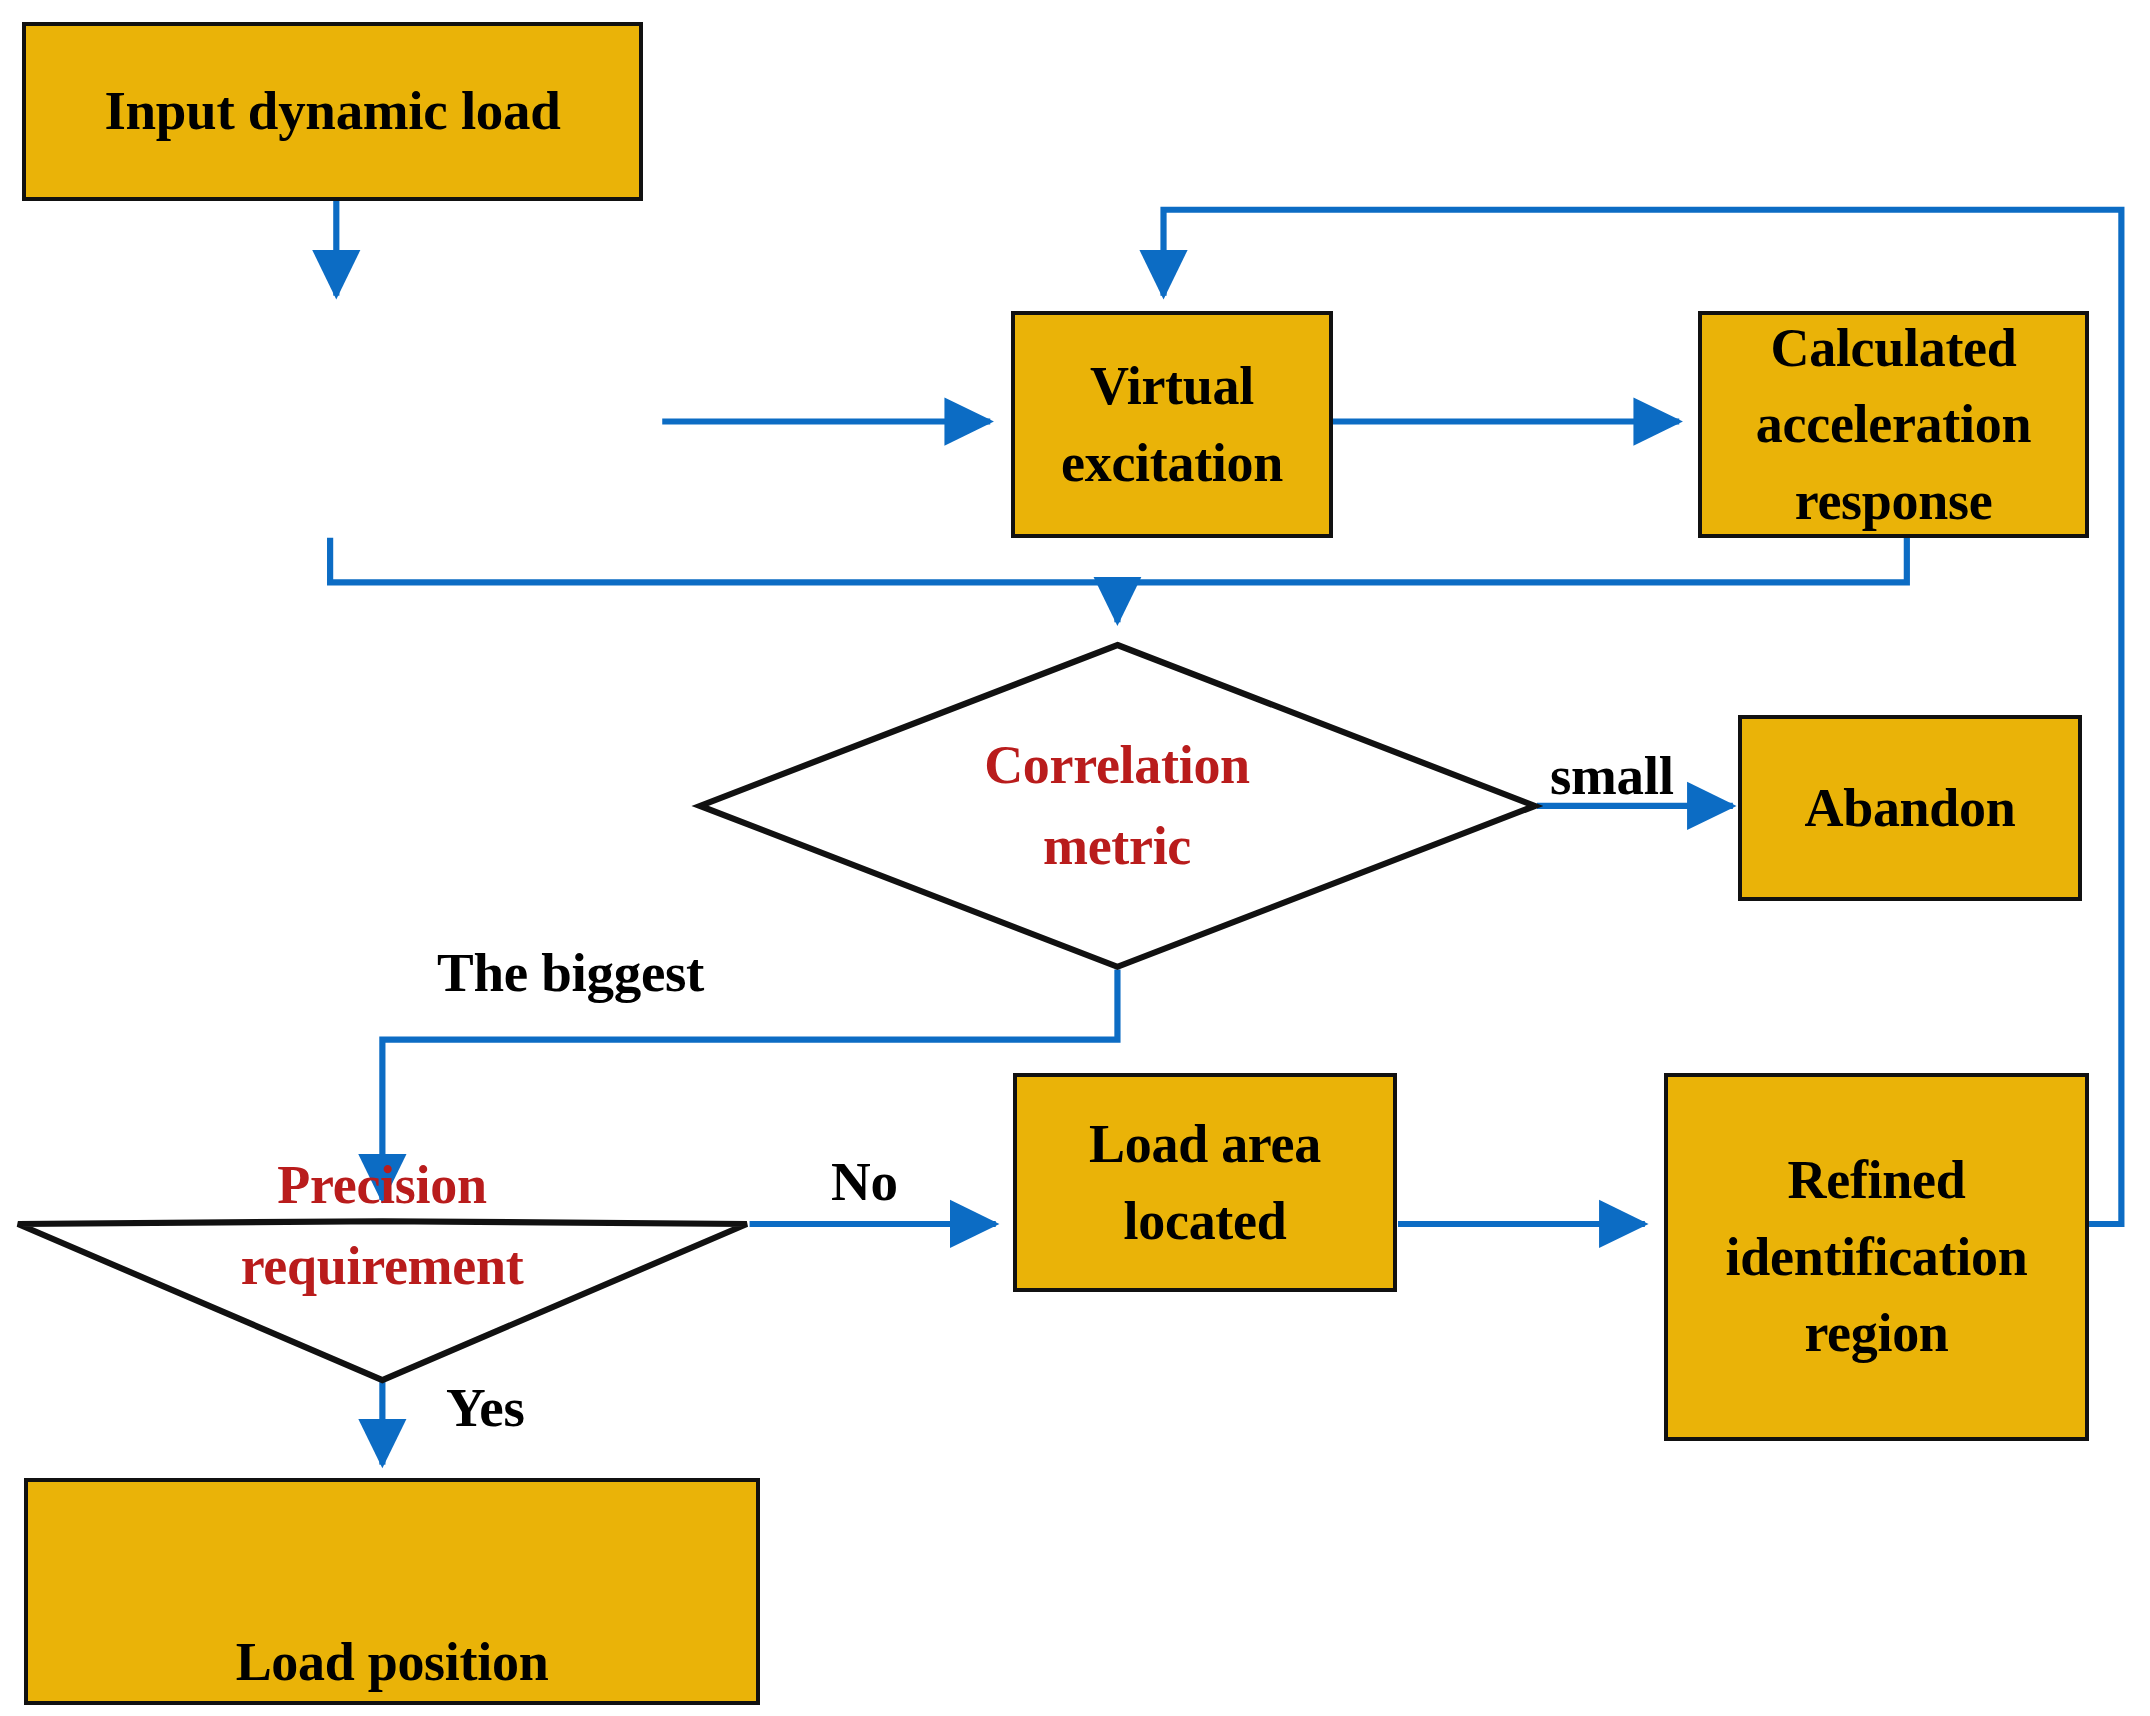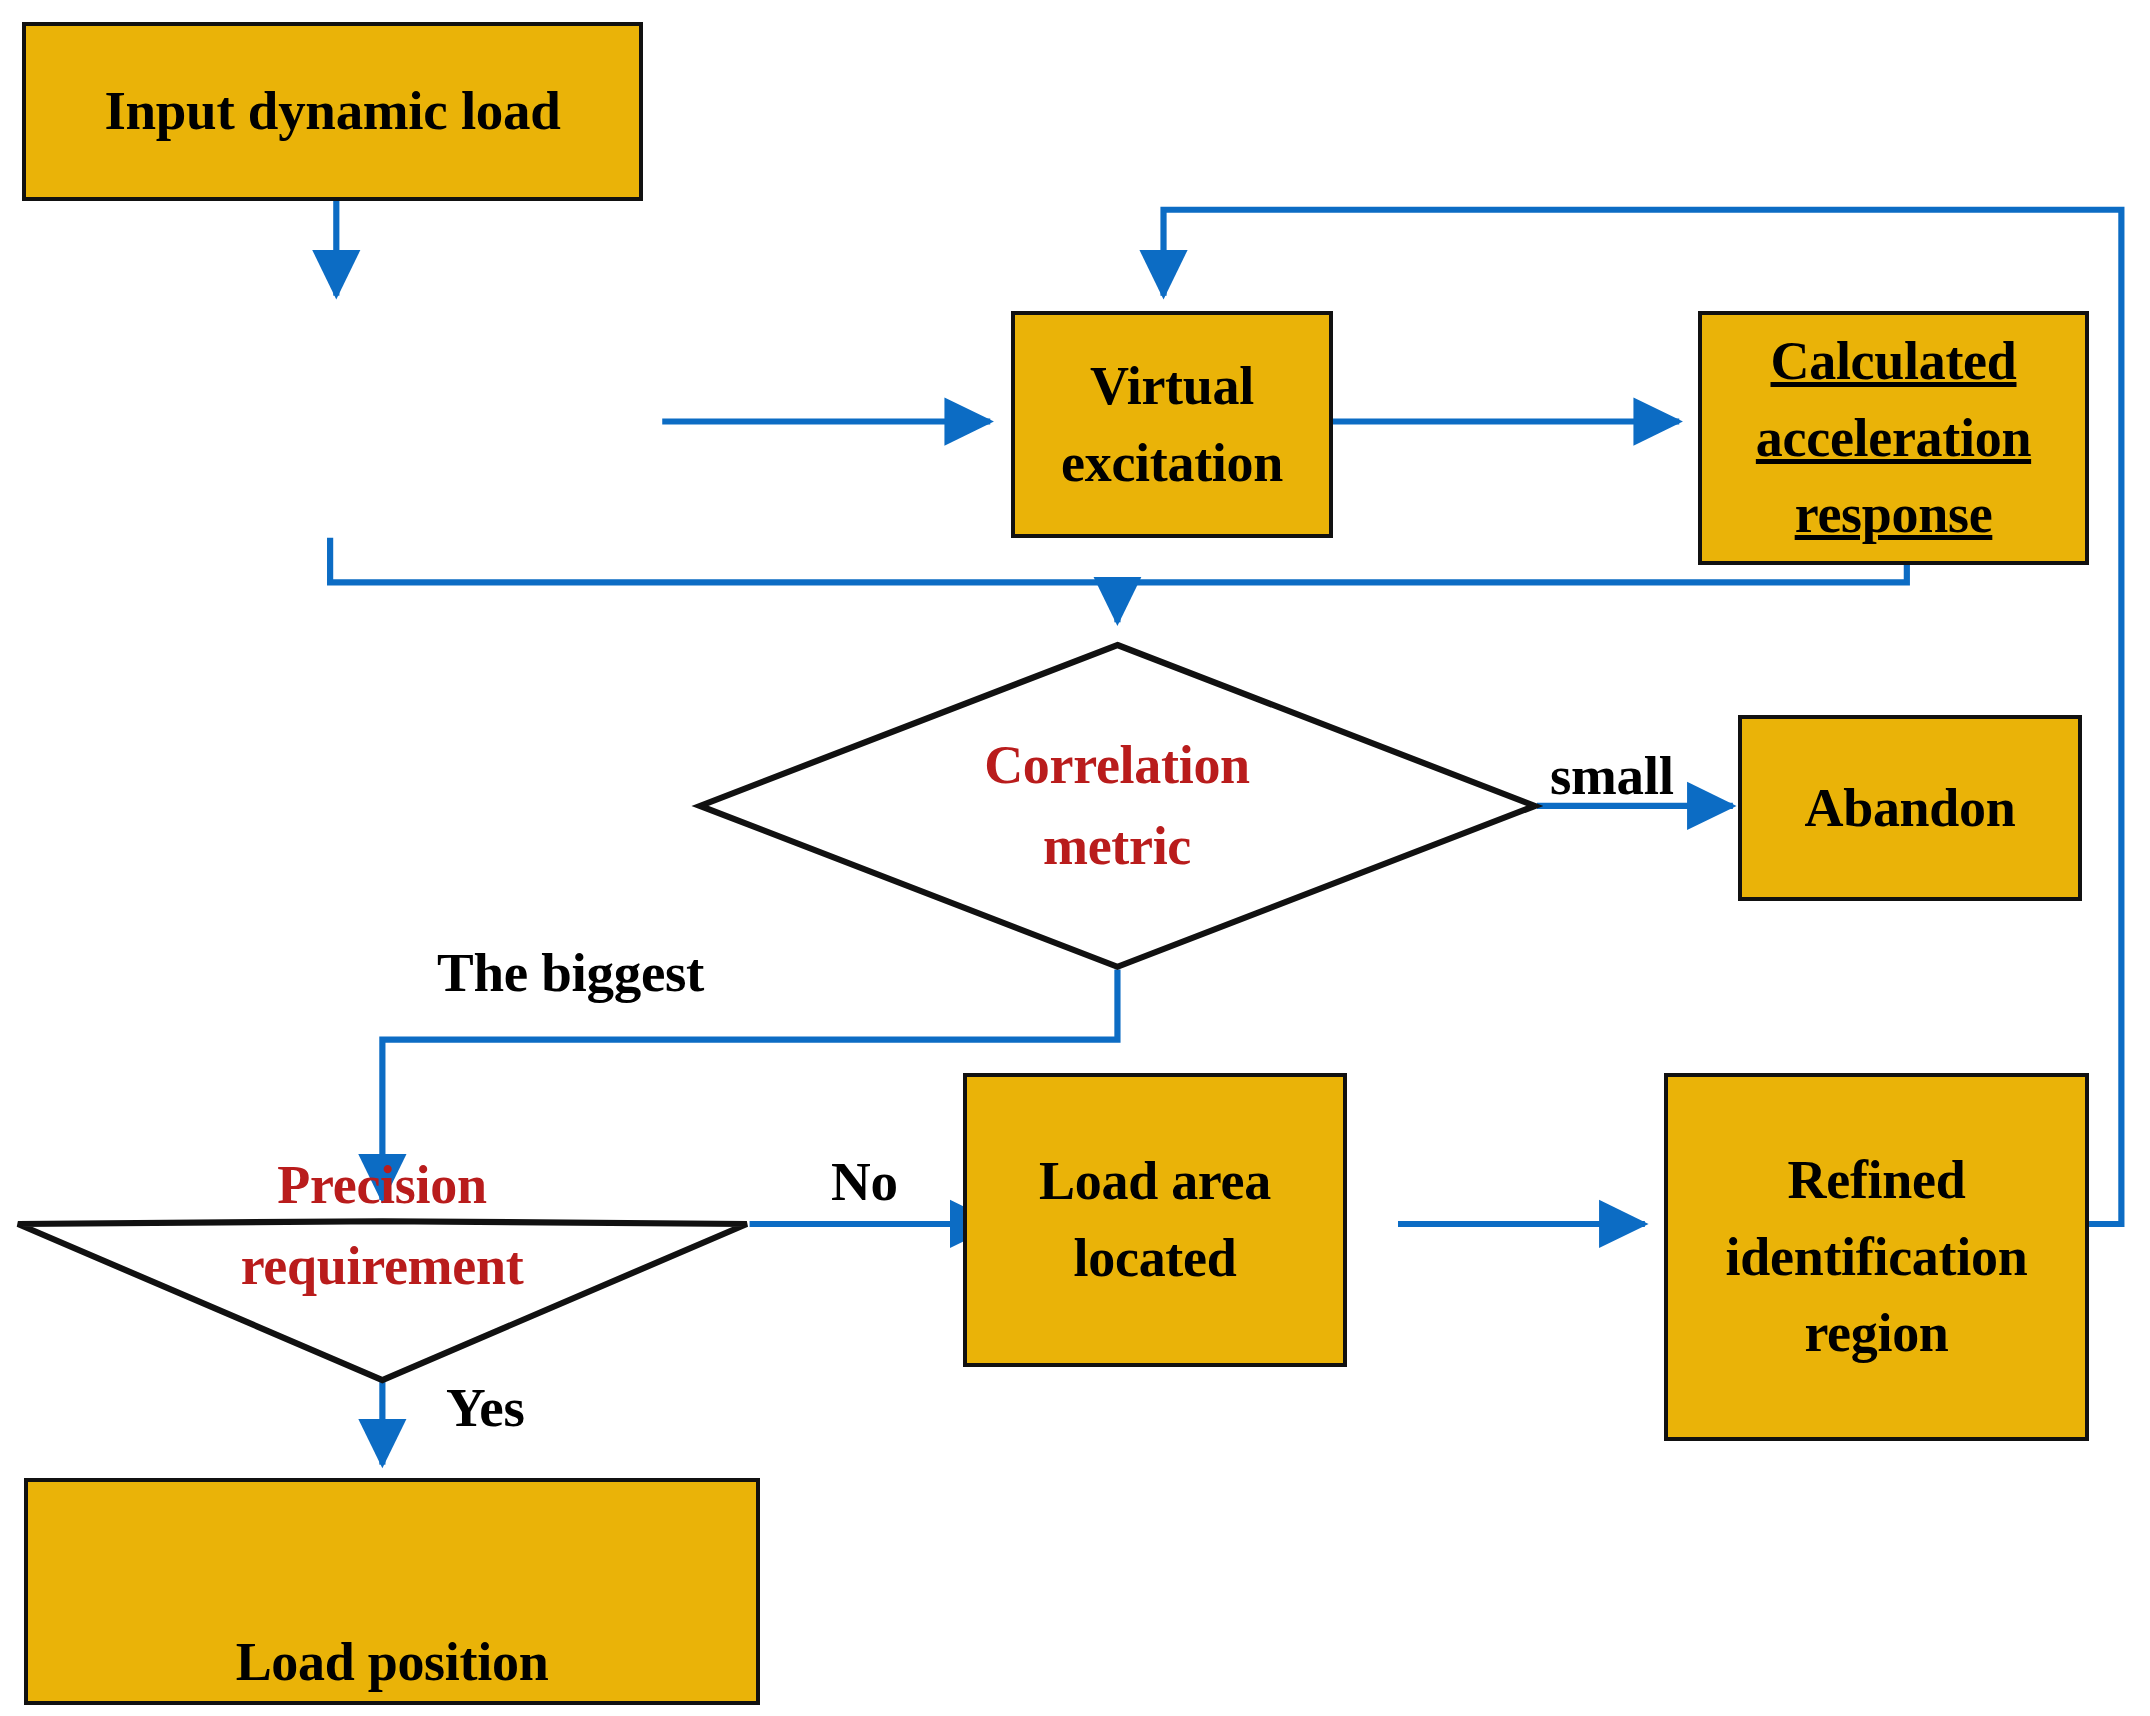--- a/index.html
+++ b/index.html
@@ -109,29 +109,29 @@
 
   <div class="node rect fs-big" style="left:22px; top:22px; width:621px; height:179px;">
     <span>Input dynamic load</span>
   </div>
 
 
   <div class="node rect fs-std" style="left:1011px; top:311px; width:322px; height:227px; padding:0 8.3px;">
     <span>Virtual excitation</span>
   </div>
 
-  <div class="node rect fs-std" style="left:1698px; top:311px; width:391px; height:254px; padding:0 17px;text-decoration:underline;">
+  <div class="node rect fs-std" style="left:1698px; top:311px; width:391px; height:227px; padding:0 17px;">
     <span>Calculated acceleration response</span>
   </div>
 
   <div class="node rect fs-std" style="left:1738px; top:715px; width:344px; height:186px;">
     <span>Abandon</span>
   </div>
 
-  <div class="node rect fs-std" style="left:963px; top:1073px; width:384px; height:294px; padding:0 11px;">
+  <div class="node rect fs-std" style="left:1013px; top:1073px; width:384px; height:219px; padding:0 11px;">
     <span>Load area located</span>
   </div>
 
   <div class="node rect fs-std" style="left:1664px; top:1073px; width:425px; height:368px; padding:0 4px;">
     <span>Refined identification region</span>
   </div>
 
   <div class="node rect fs-std" style="left:24px; top:1478px; width:736px; height:227px;align-items:flex-end;">
     <span>Load position</span>
   </div>

